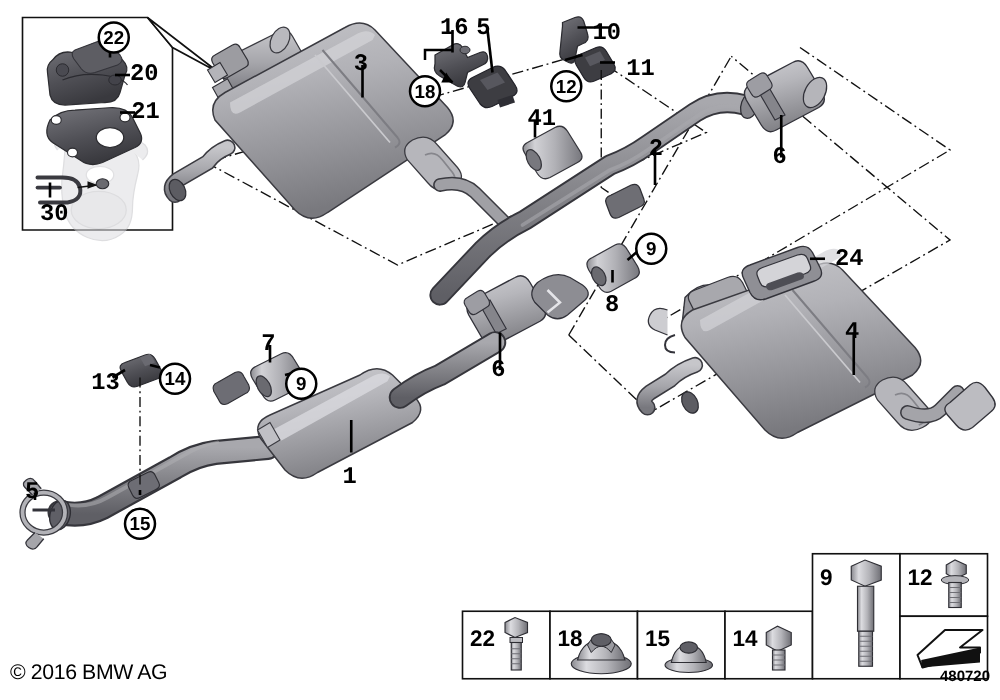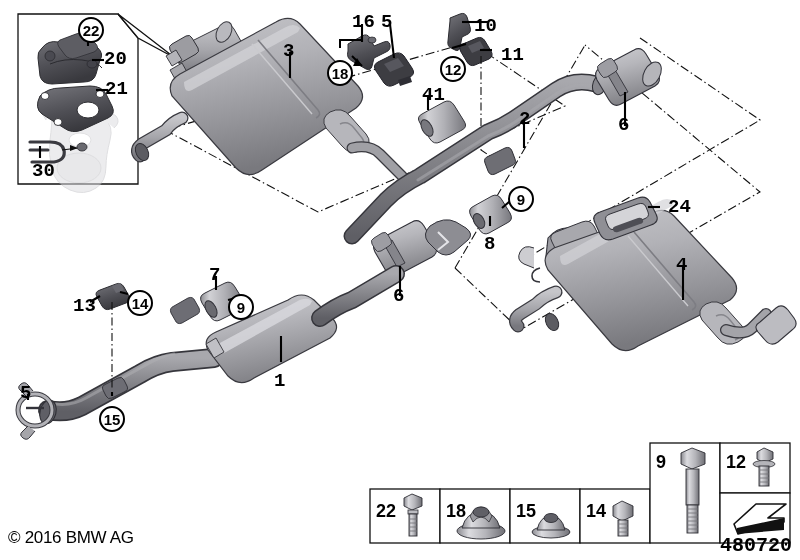--- a/index.html
+++ b/index.html
@@ -45,22 +45,22 @@
     position:absolute;
     left:8px;top:528px;
     font-family:"Liberation Sans", sans-serif;
     font-weight:normal;font-size:17px;color:#000;
     letter-spacing:-0.3px;
     user-select:none;
   }
   .docid{
     position:absolute;
     right:8px;top:534px;
-    font-family:Liberation Mono, monospace;
-    font-weight:bold;font-size:20px;color:#000;
+    font-family:Liberation Sans, sans-serif;
+    font-weight:bold;font-size:12px;color:#000;
     user-select:none;
   }
 </style>
 </head>
 <body>
 
 <div id="stage">
 
   <svg class="layer" viewBox="0 0 800 560">
     <defs>

